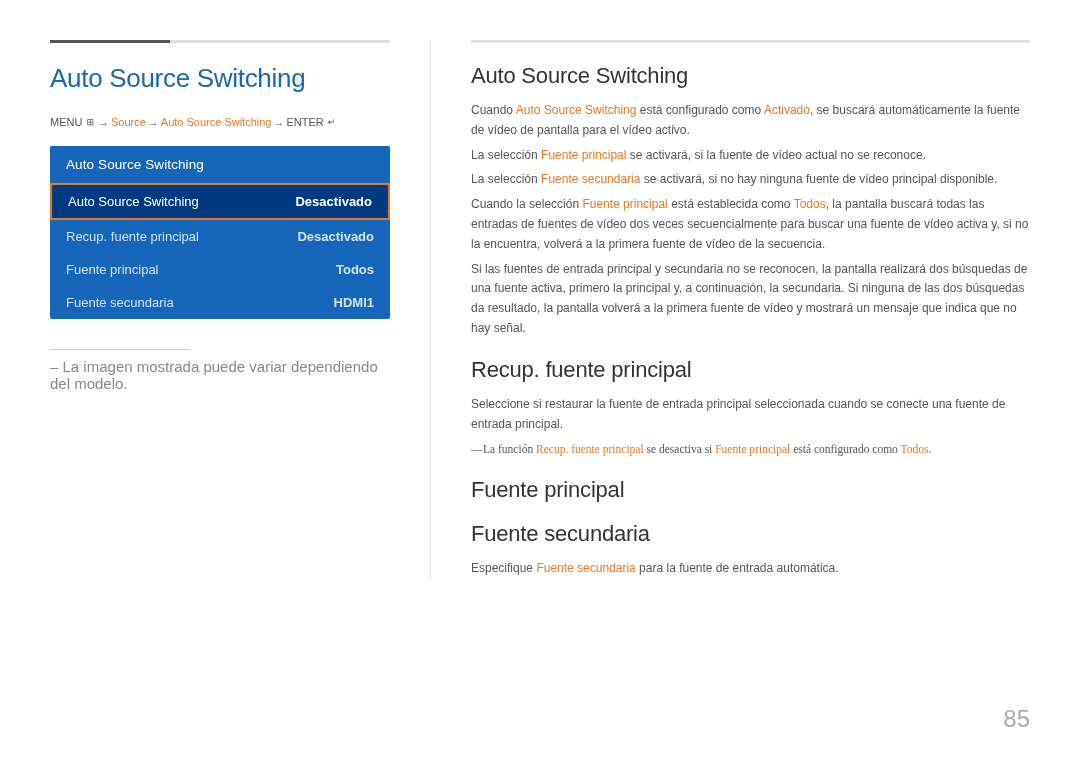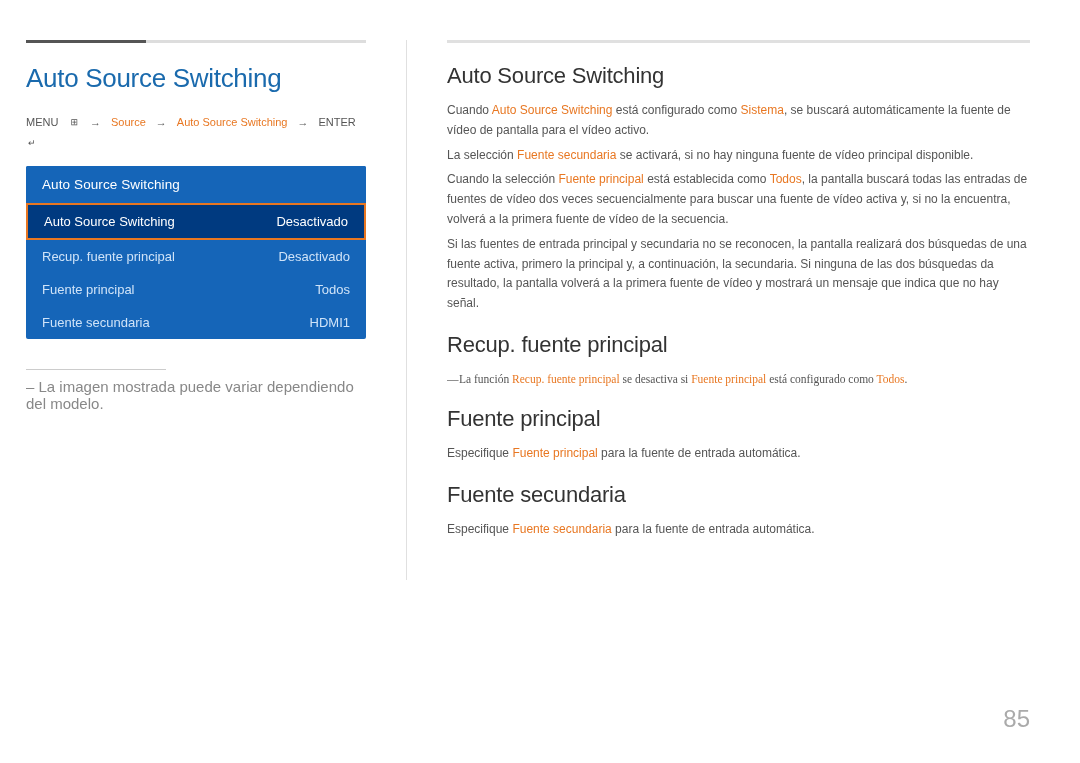--- a/index.html
+++ b/index.html
@@ -10,21 +10,21 @@
       width: 1080px;
       height: 763px;
       overflow: hidden;
       position: relative;
     }
 
     .page-container {
       display: flex;
       width: 1080px;
       height: 620px;
-      padding: 40px 50px 40px 26px;
+      padding: 40px 50px 40px 50px;
     }
 
     
     .left-column {
       width: 370px;
       flex-shrink: 0;
       padding-right: 30px;
     }
 
     .top-rule-left {
@@ -52,21 +52,21 @@
       letter-spacing: -0.3px;
     }
 
     .breadcrumb {
       font-size: 11px;
       color: #555;
       margin-bottom: 18px;
       display: flex;
       align-items: center;
       flex-wrap: wrap;
-      gap: 10px;
+      gap: 2px;
     }
 
     .breadcrumb .link-orange {
       color: #e87722;
     }
 
     
     .menu-panel {
       background: #1565b8;
       border-radius: 2px;
@@ -103,20 +103,21 @@
       color: inherit;
     }
 
     .menu-item.active .item-label {
       color: #fff;
     }
 
     .menu-item .item-value {
       color: #cfe3f8;
       font-size: 13px;
+      font-weight: bold;
     }
 
     .menu-item.active .item-value {
       color: #fff;
     }
 
     .divider-rule {
       width: 140px;
       height: 1px;
       background: #ccc;
@@ -265,39 +266,40 @@
   <div class="column-divider"></div>
 
   <div class="right-column">
 
     <div class="top-rule-right"></div>
 
 
     <div class="section-separator">
       <div class="section-title">Auto Source Switching</div>
       <div class="section-body">
-        <p>Cuando <span class="orange">Auto Source Switching</span> está configurado como <span class="orange">Sistema</span>, se buscará automáticamente la fuente de vídeo de pantalla para el vídeo activo.</p>
+        <p>Cuando <span class="orange">Auto Source Switching</span> está configurado como <span class="orange">Activado</span>, se buscará automáticamente la fuente de vídeo de pantalla para el vídeo activo.</p>
+        <p>La selección <span class="orange">Fuente principal</span> se activará, si la fuente de vídeo actual no se reconoce.</p>
         <p>La selección <span class="orange">Fuente secundaria</span> se activará, si no hay ninguna fuente de vídeo principal disponible.</p>
         <p>Cuando la selección <span class="orange">Fuente principal</span> está establecida como <span class="orange">Todos</span>, la pantalla buscará todas las entradas de fuentes de vídeo dos veces secuencialmente para buscar una fuente de vídeo activa y, si no la encuentra, volverá a la primera fuente de vídeo de la secuencia.</p>
         <p>Si las fuentes de entrada principal y secundaria no se reconocen, la pantalla realizará dos búsquedas de una fuente activa, primero la principal y, a continuación, la secundaria. Si ninguna de las dos búsquedas da resultado, la pantalla volverá a la primera fuente de vídeo y mostrará un mensaje que indica que no hay señal.</p>
       </div>
     </div>
 
     <div class="section-separator">
       <div class="section-title">Recup. fuente principal</div>
+      <div class="section-body">
+        <p>Seleccione si restaurar la fuente de entrada principal seleccionada cuando se conecte una fuente de entrada principal.</p>
+      </div>
       <div class="note-text">
         La función <span class="orange">Recup. fuente principal</span> se desactiva si <span class="orange">Fuente principal</span> está configurado como <span class="orange">Todos</span>.
       </div>
     </div>
 
     <div class="section-separator">
       <div class="section-title">Fuente principal</div>
-      <div class="section-body">
-        <p>Especifique <span class="orange">Fuente principal</span> para la fuente de entrada automática.</p>
-      </div>
     </div>
 
     <div class="section-separator">
       <div class="section-title">Fuente secundaria</div>
       <div class="section-body">
         <p>Especifique <span class="orange">Fuente secundaria</span> para la fuente de entrada automática.</p>
       </div>
     </div>
 
   </div>

